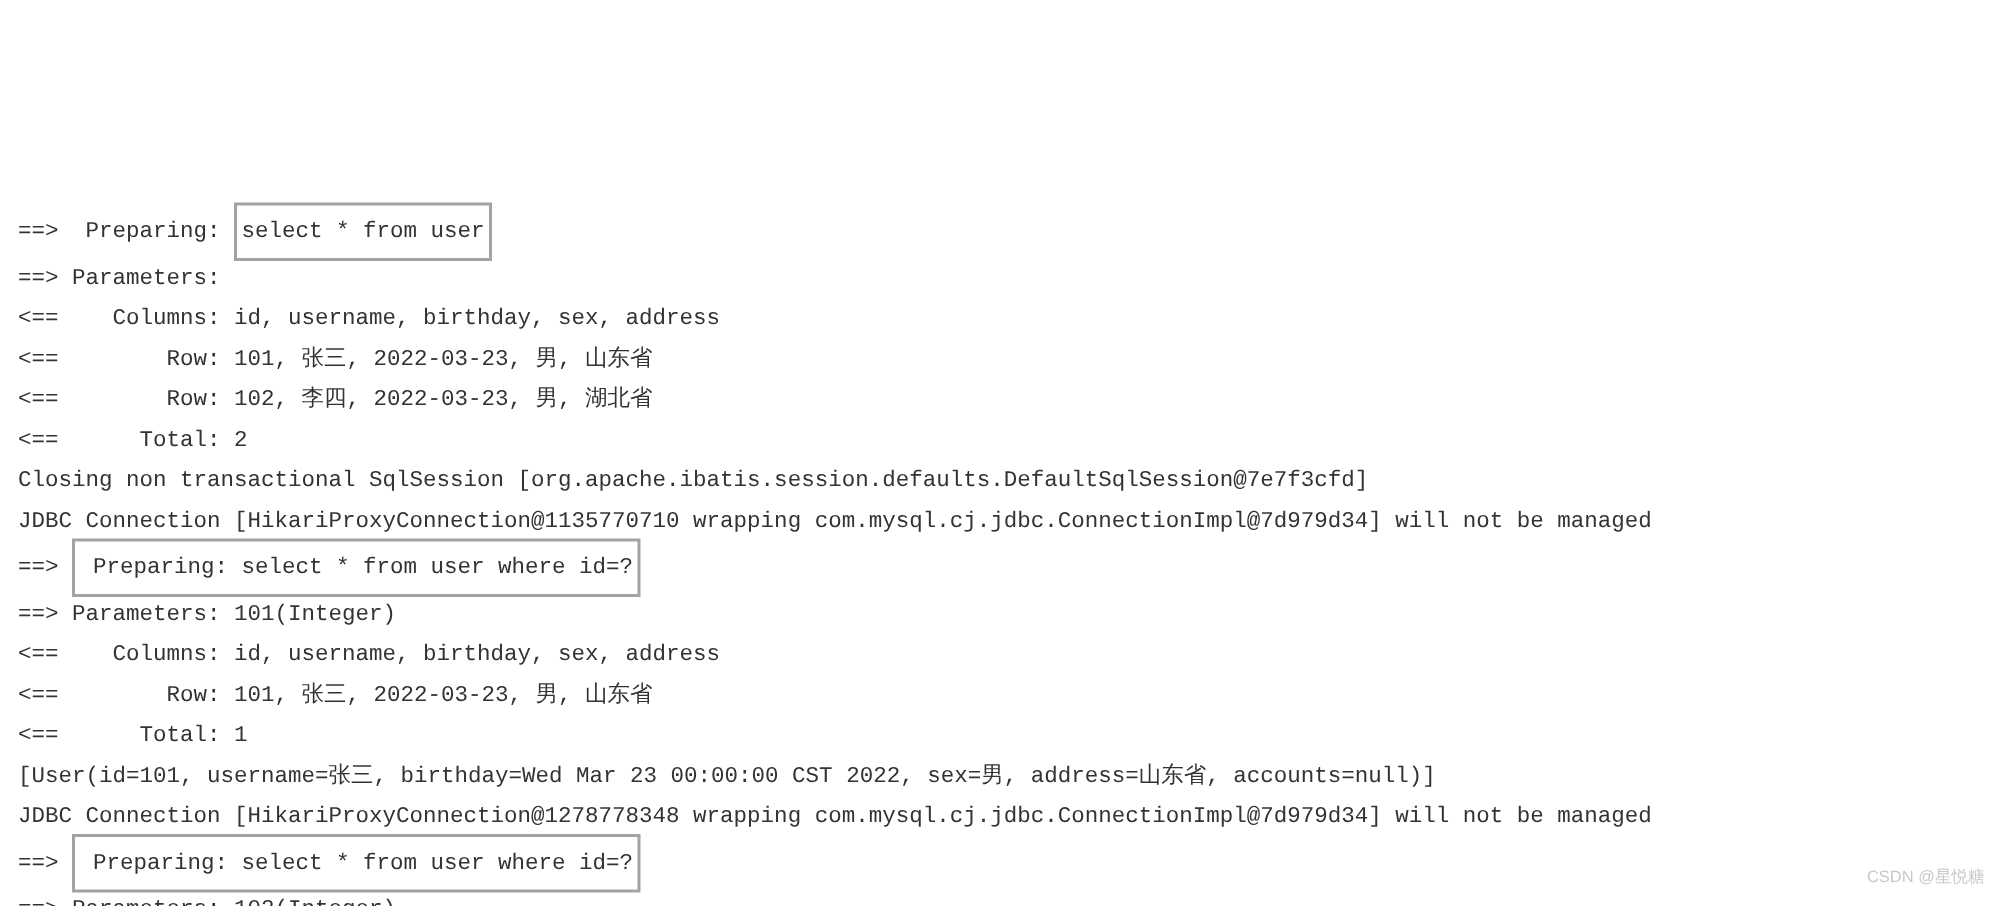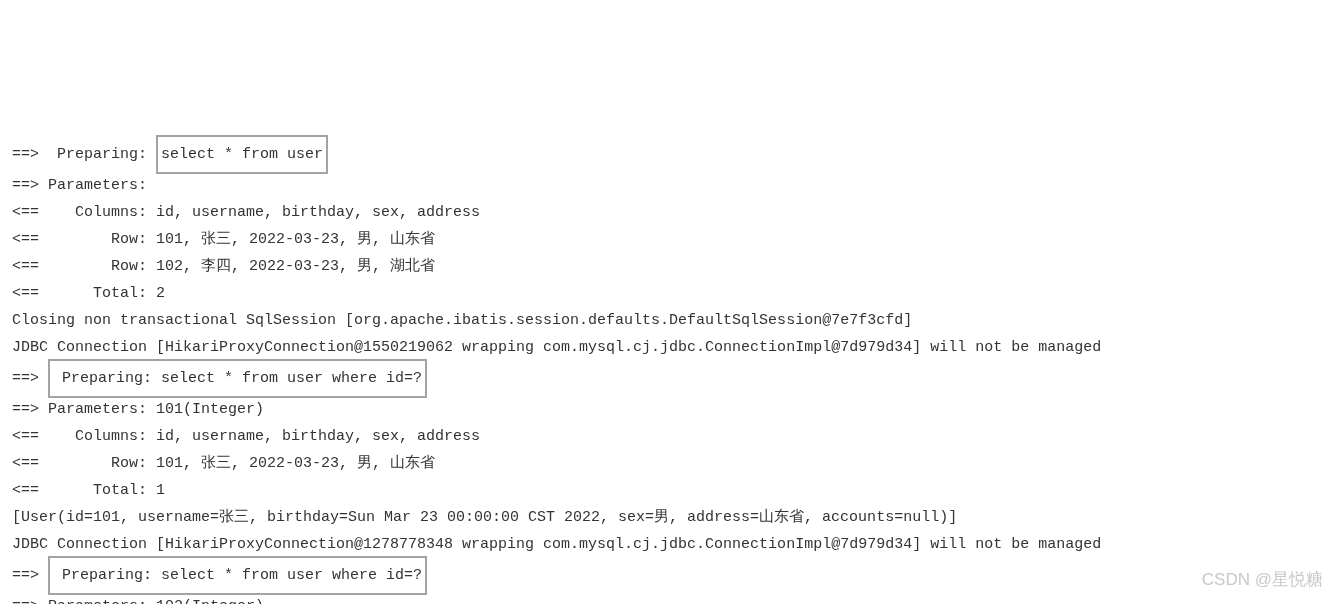--- a/index.html
+++ b/index.html
@@ -21,45 +21,45 @@
     border: 2px solid #a3a3a3;
     display: inline-block;
     padding: 4px 3px;
     margin: -2px 0;
   }
   .watermark {
     position: absolute;
     right: 18px;
     bottom: 8px;
     color: #c8c8c8;
-    font-size: 17px;
+    font-size: 11px;
     font-family: sans-serif;
     text-align: right;
   }
 </style>
 </head>
 <body>
 
 
 
 <div class="log-container">
 <span>==&gt;  Preparing: </span><span class="highlight-box">select * from user</span>
 <span>==&gt; Parameters:</span>
 <span>&lt;==    Columns: id, username, birthday, sex, address</span>
 <span>&lt;==        Row: 101, 张三, 2022-03-23, 男, 山东省</span>
 <span>&lt;==        Row: 102, 李四, 2022-03-23, 男, 湖北省</span>
 <span>&lt;==      Total: 2</span>
 <span>Closing non transactional SqlSession [org.apache.ibatis.session.defaults.DefaultSqlSession@7e7f3cfd]</span>
-<span>JDBC Connection [HikariProxyConnection@1550219062 wrapping com.mysql.cj.jdbc.ConnectionImpl@7d979d34] will not be managed</span>
+<span>JDBC Connection [HikariProxyConnection@1135770710 wrapping com.mysql.cj.jdbc.ConnectionImpl@7d979d34] will not be managed</span>
 <span>==&gt; </span><span class="highlight-box"> Preparing: select * from user where id=?</span>
 <span>==&gt; Parameters: 101(Integer)</span>
 <span>&lt;==    Columns: id, username, birthday, sex, address</span>
 <span>&lt;==        Row: 101, 张三, 2022-03-23, 男, 山东省</span>
 <span>&lt;==      Total: 1</span>
-<span>[User(id=101, username=张三, birthday=Sun Mar 23 00:00:00 CST 2022, sex=男, address=山东省, accounts=null)]</span>
+<span>[User(id=101, username=张三, birthday=Wed Mar 23 00:00:00 CST 2022, sex=男, address=山东省, accounts=null)]</span>
 <span>JDBC Connection [HikariProxyConnection@1278778348 wrapping com.mysql.cj.jdbc.ConnectionImpl@7d979d34] will not be managed</span>
 <span>==&gt; </span><span class="highlight-box"> Preparing: select * from user where id=?</span>
 <span>==&gt; Parameters: 102(Integer)</span>
 <span>&lt;==    Columns: id, username, birthday, sex, address</span>
 
 
 
 </div>
 
 <div class="watermark">CSDN @星悦糖</div>

